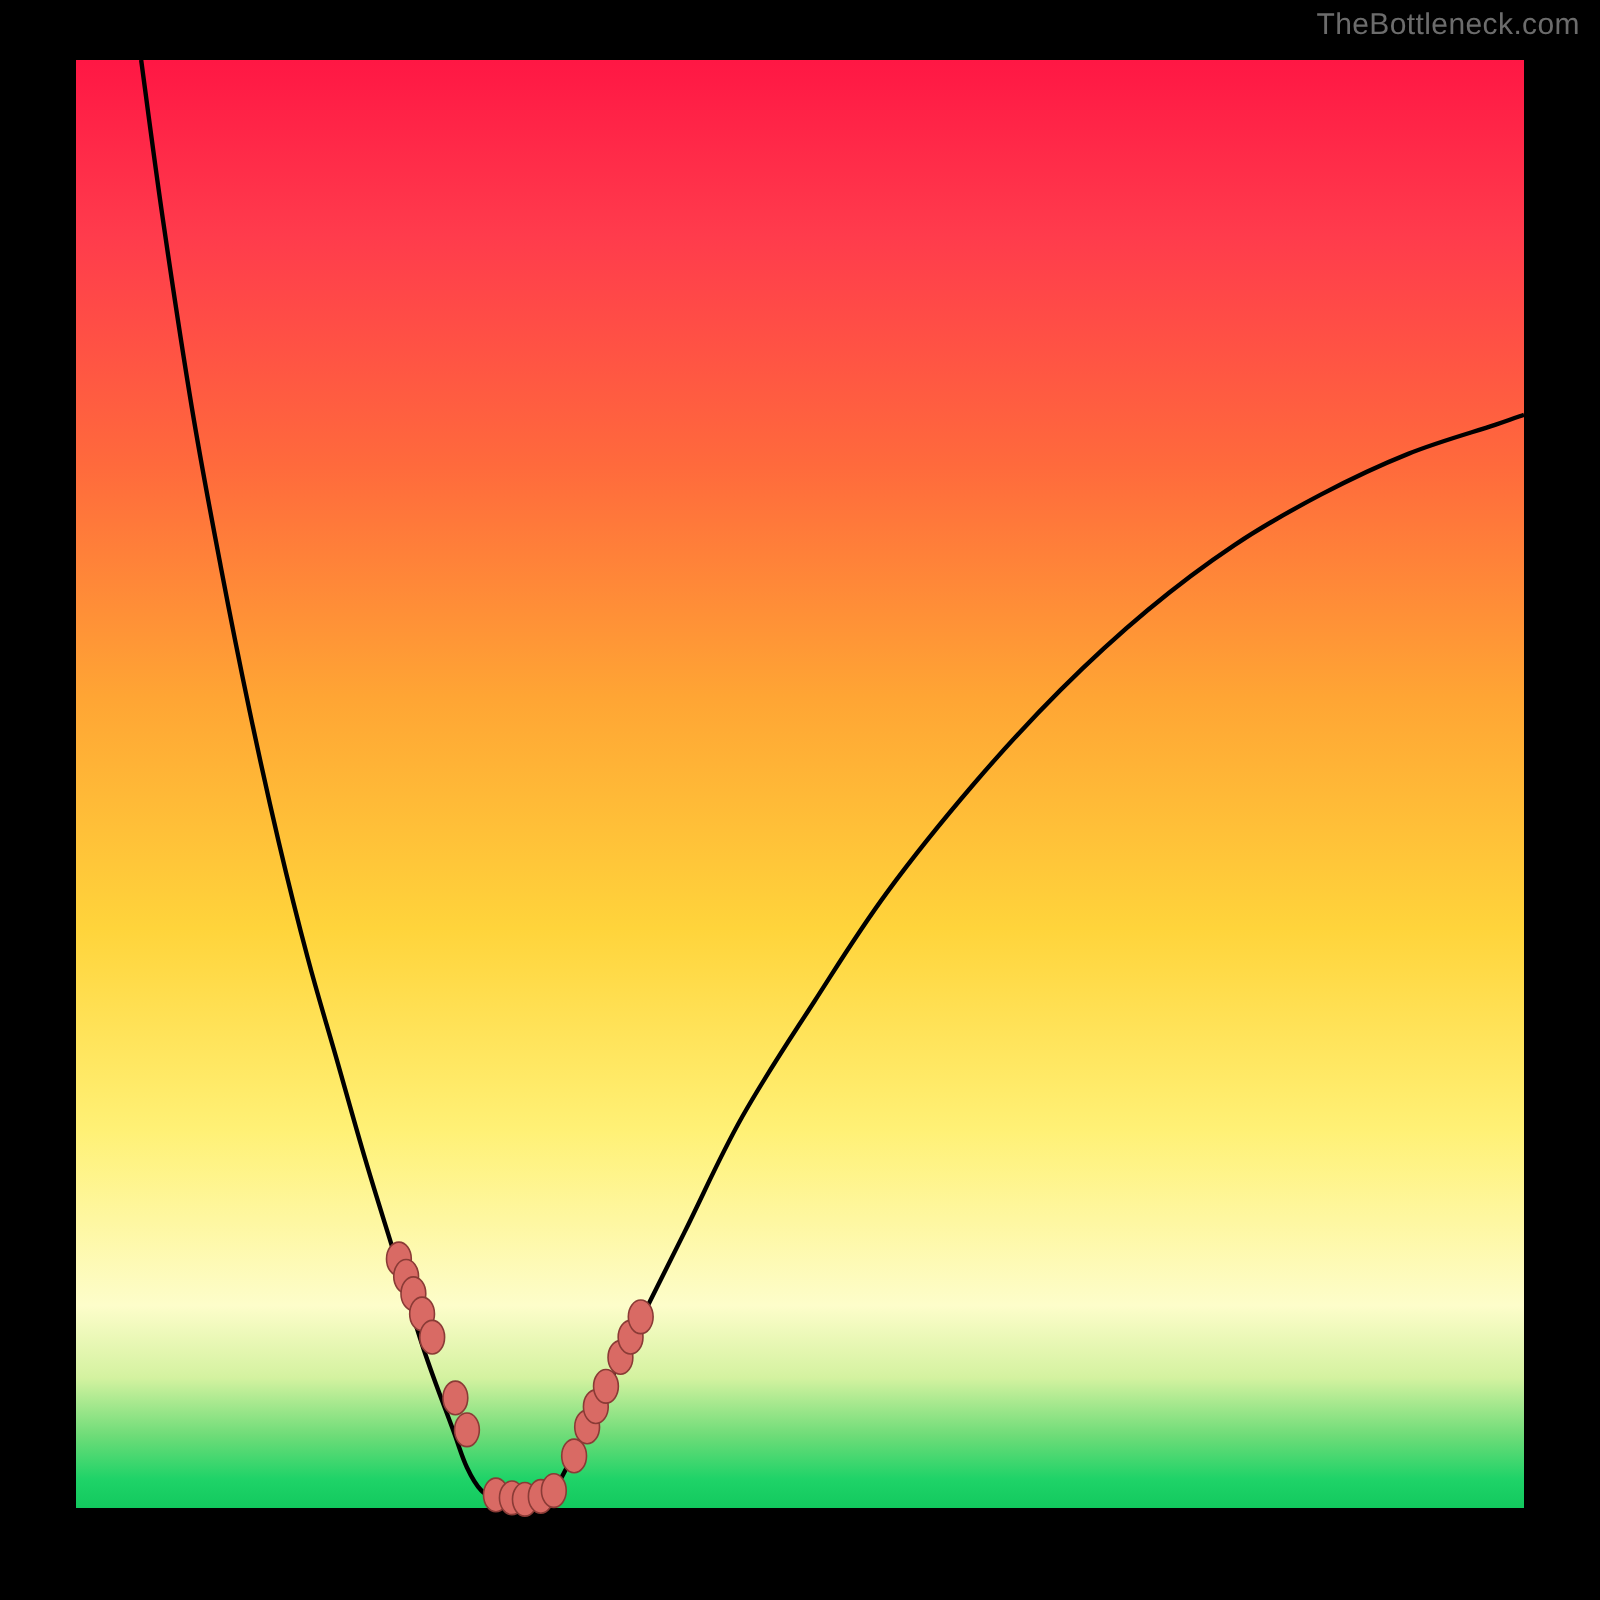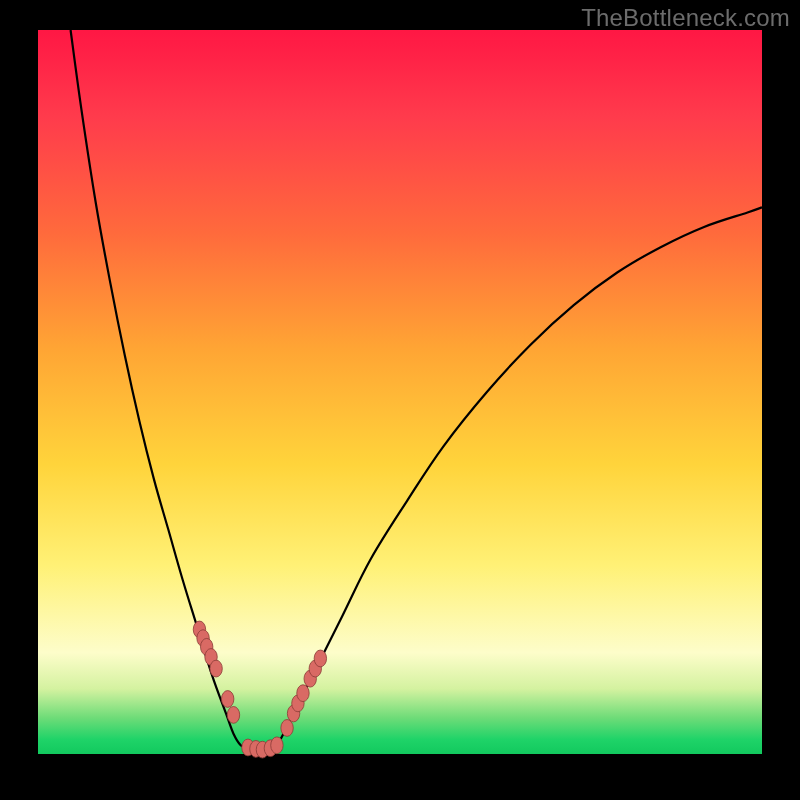--- a/index.html
+++ b/index.html
@@ -38,21 +38,21 @@
       #d4f2a0 91%,
       #6edc78 95%,
       #1fd368 98%,
       #12c95e 100%
     );
   }
   .watermark {
     position: absolute;
     top: 4px;
     right: 10px;
-    font-size: 24px;
+    font-size: 15px;
     font-weight: 400;
     color: #6c6c6c;
     letter-spacing: 0.2px;
     user-select: none;
     margin-left: 19px;
   }
   svg.curves {
     position: absolute;
     left: 0;
     top: 0;

